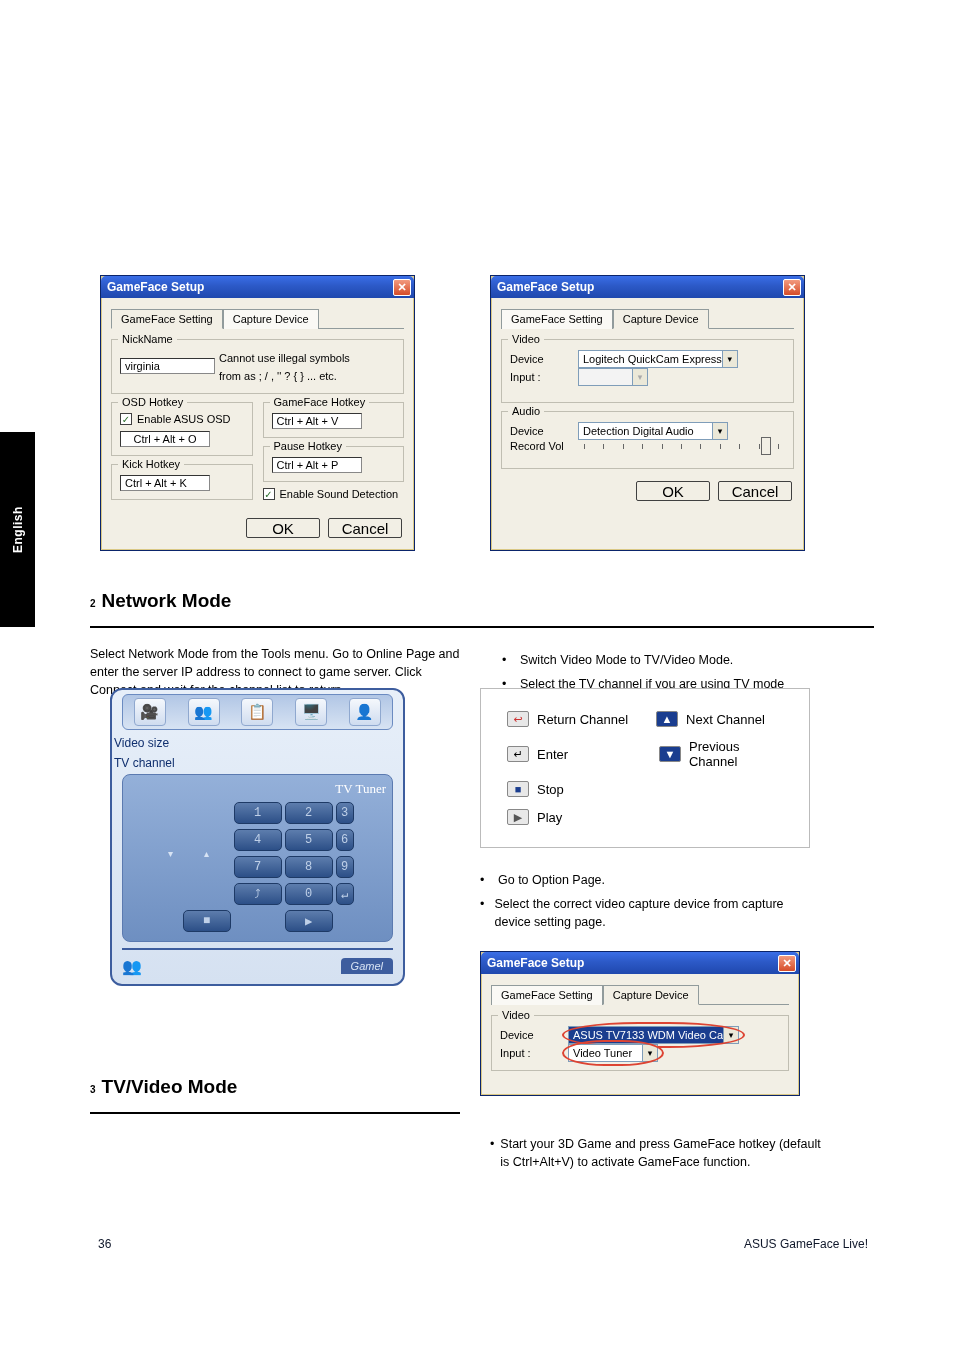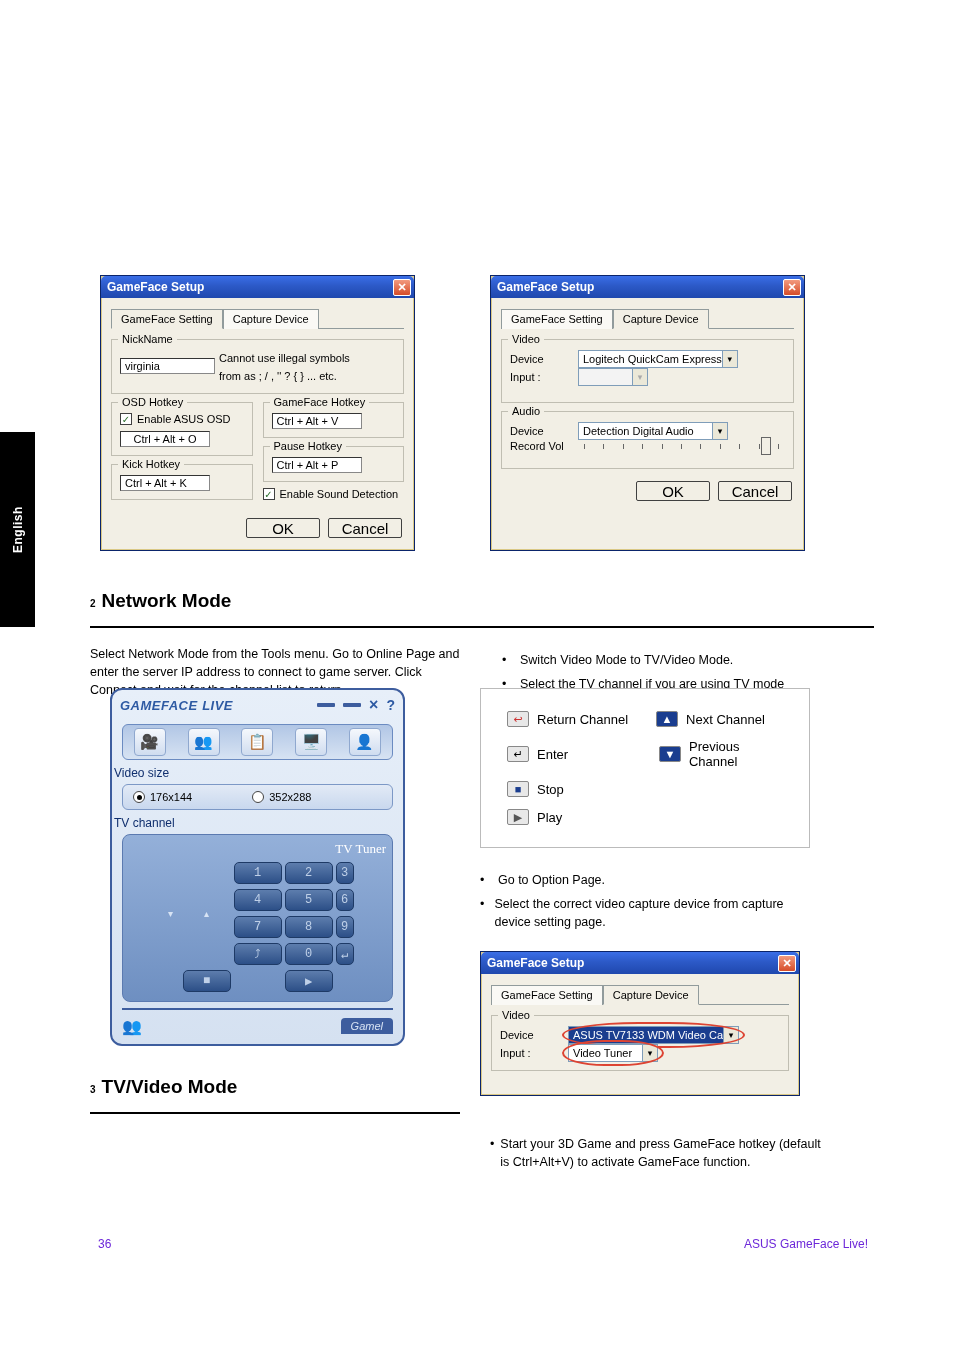--- a/index.html
+++ b/index.html
@@ -3,21 +3,21 @@
 <meta charset="utf-8">
 <style>
   * { box-sizing: border-box; margin: 0; padding: 0; }
   body { font-family: "Helvetica", Arial, sans-serif; background: #fff; width: 954px; position: relative; color: #000; }
   .page { position: relative; width: 954px; height: 1351px; background: #fff; }
   .two-col { display: flex; gap: 60px; }
   .col { flex: 1; }
   .section { padding: 0 80px 0 90px; }
   .section-num { font-size: 10px; margin-right: 6px; vertical-align: middle; }
   .side-tab { position: absolute; left: 0; top: 432px; width: 35px; height: 195px; background: #000; color: #fff; writing-mode: vertical-rl; transform: rotate(180deg); font-size: 12px; font-weight: bold; display: flex; align-items: center; justify-content: center; letter-spacing: 0.5px; }
-  .footer { position: absolute; left: 98px; right: 86px; bottom: 100px; display: flex; justify-content: space-between; font-size: 12px; color: #6d28d9; }
+  .footer { position: absolute; left: 98px; right: 86px; bottom: 100px; display: flex; justify-content: space-between; font-size: 12px; color: #0f172a; }
   .rule { height: 2px; background: #000; margin: 14px 0 18px; }
   h3 { font-size: 19px; font-weight: bold; margin-bottom: 14px; display: flex; align-items: baseline; }
   h3 .ttl { }
   .para { font-size: 12.5px; line-height: 1.42; margin-bottom: 12px; }
   .bulleted { font-size: 12.5px; line-height: 1.42; margin: 6px 0 6px 0; display: flex; }
   .bulleted .bullet { width: 18px; }
 
   
   .dlg { border: 1px solid #0a246a; background: #f2efe5; width: 330px; font-family: Tahoma, sans-serif; font-size: 11px; color: #000; box-shadow: 0 0 0 1px #dac885 inset; }
   .dlg-title { background: linear-gradient(#3a6ee7,#2c59c7 45%,#1f48ae); height: 22px; display: flex; align-items: center; padding: 0 3px 0 6px; color: #fff; font-weight: bold; font-size: 12px; justify-content: space-between; border-radius: 5px 5px 0 0; }
@@ -230,54 +230,28 @@
             <span>Select the TV channel if you are using TV mode</span>
           </div>
       </div>
     </div>
   </div>
 
   <div style="position:absolute; left:110px; top:688px; display:flex; gap:75px; align-items:flex-start;">
     <div>
 
       <div class="gfl">
-        <div class="gfl-title">
-          <div>
-            <span class="gfl-logo">GAMEFACE</span>
-            <span class="gfl-logo live">LIVE</span>
-          </div>
-          <div class="gfl-top-icons">
-            <span class="piece"></span>
-            <span class="piece"></span>
-            <span class="x">×</span>
-            <span class="q">?</span>
-          </div>
-        </div>
         <div class="gfl-toolbar">
           <div class="tbtn">🎥</div>
           <div class="tbtn">👥</div>
           <div class="tbtn">📋</div>
           <div class="tbtn">🖥️</div>
           <div class="tbtn">👤</div>
         </div>
         <div class="gfl-section-label">Video size</div>
-        <div class="gfl-panel">
-          <div class="gfl-radio">
-            <div class="radio">
-                <span class="rad">
-                  <span class="dot"></span>
-                </span>
-                <span>176x144</span>
-              </div>
-            <div class="radio">
-                <span class="rad"></span>
-                <span>352x288</span>
-              </div>
-          </div>
-        </div>
         <div class="gfl-section-label">TV channel</div>
         <div class="tv-frame">
           <div class="tv-title">TV Tuner</div>
           <div class="keypad">
             <div class="side" style="grid-row:1/5;">▾</div>
             <div class="key">1</div>
             <div class="key">2</div>
             <div class="key">3</div>
             <div class="side" style="grid-row:1/5;">▴</div>
             <div class="key">4</div>

